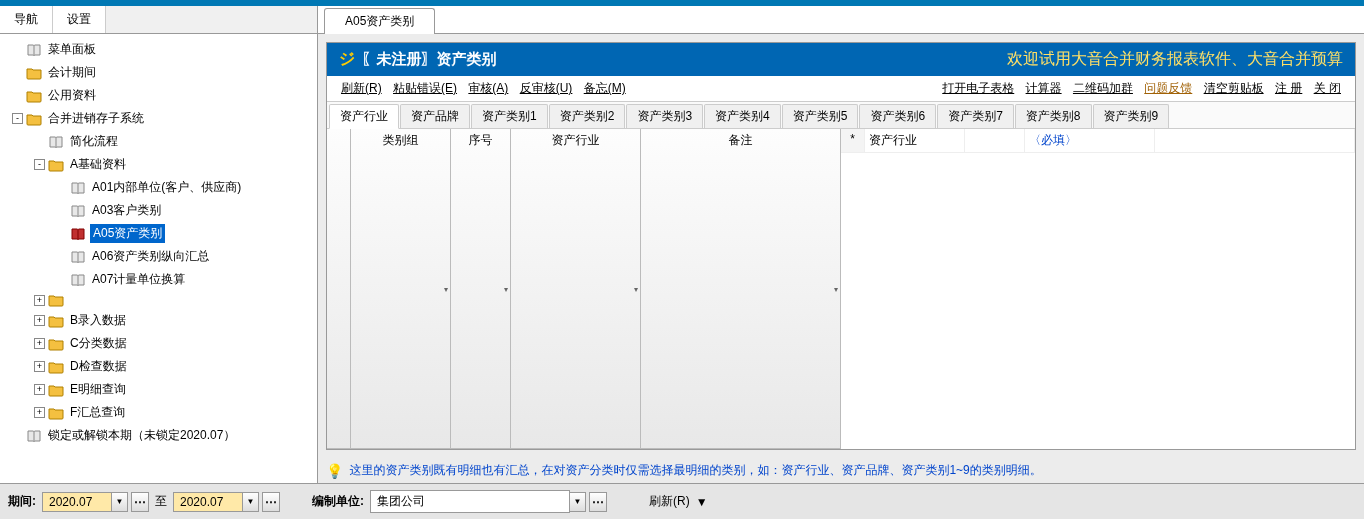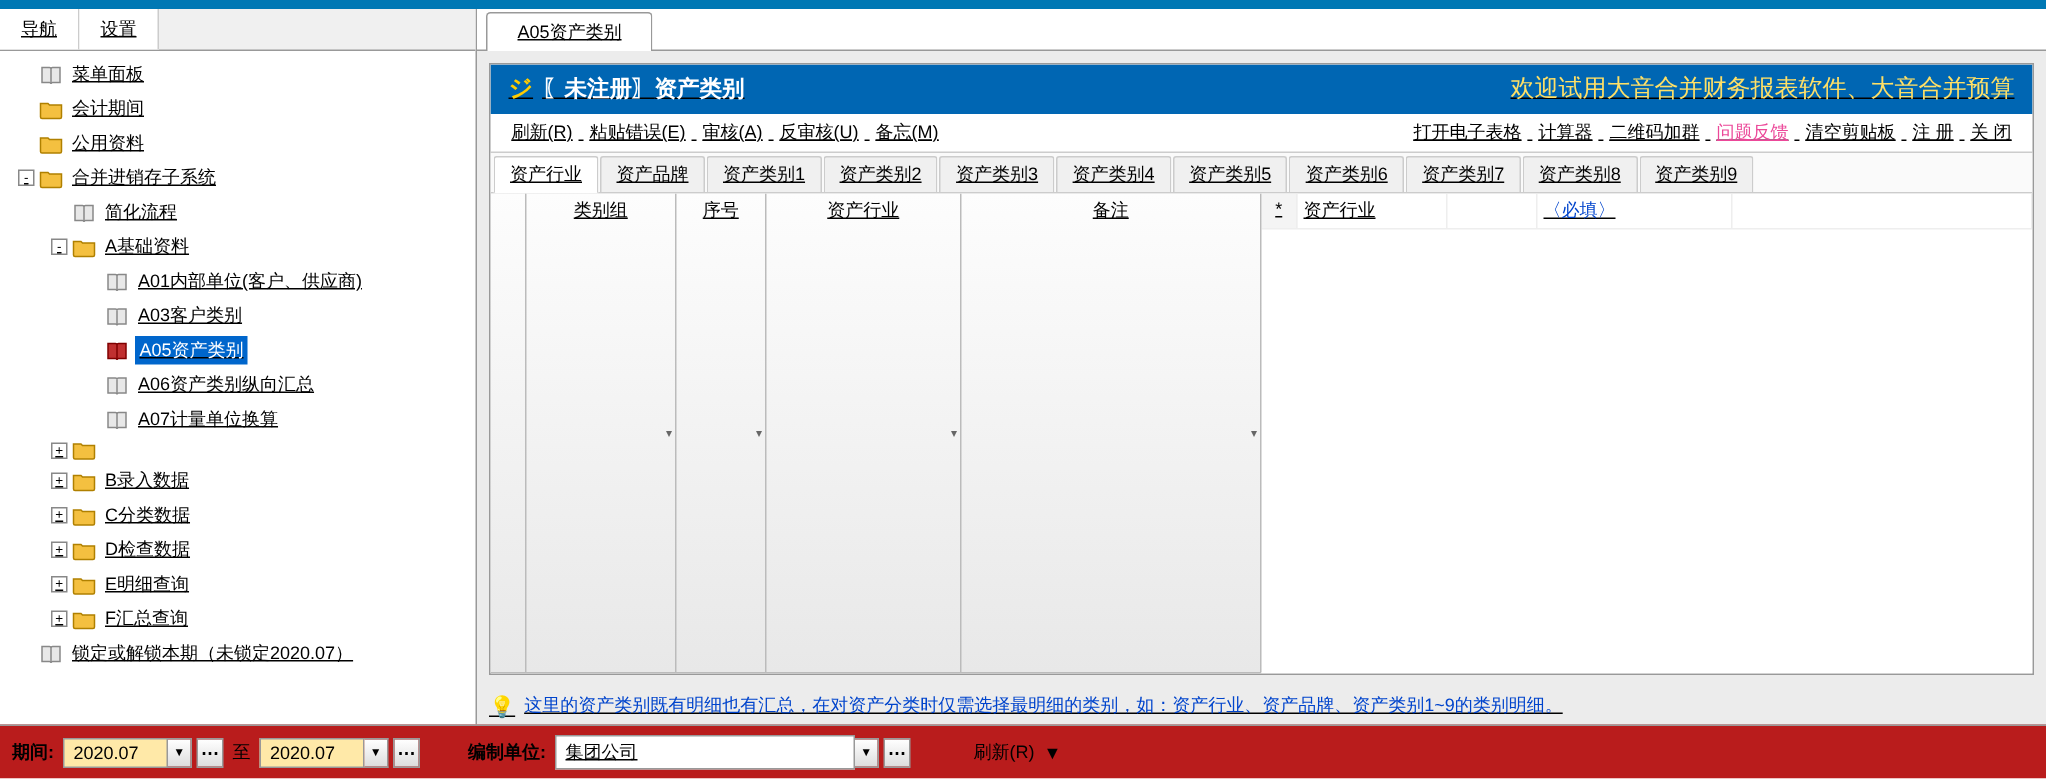--- a/index.html
+++ b/index.html
@@ -1,19 +1,19 @@
 <!DOCTYPE html>
 <html><head>
 <meta charset="utf-8">
 <style>
 * { box-sizing: border-box; margin: 0; padding: 0; }
 body { font-family: "Microsoft YaHei", SimSun, sans-serif; font-size: 12px; background: #fff; overflow: hidden; }
 .app { display: flex; flex-direction: column; width: 1364px; height: 519px; }
 .topbar { height: 6px; background: #0078b4; }
-.main { display: flex; flex: 1; overflow: hidden; text-decoration: underline; }
+.main { display: flex; flex: 1; overflow: hidden; }
 .left-panel { width: 340px; border-right: 1px solid #999; display: flex; flex-direction: column; background: #fff; }
 .left-tabs { display: flex; border-bottom: 1px solid #999; background: #f0f0f0; }
 .left-tab { padding: 5px 14px; border-right: 1px solid #ccc; background: #fff; cursor: pointer; }
 .left-tab.active { background: #fff; }
 .tree { flex: 1; overflow: auto; padding: 4px 0; }
 .tree-item { display: flex; align-items: center; padding: 2px 4px; cursor: pointer; white-space: nowrap; }
 .tree-item.selected .tree-label { background: #0066cc; color: #fff; padding: 1px 3px; }
 .tree-indent { display: inline-block; }
 .tree-exp { width: 11px; height: 11px; border: 1px solid #888; display: inline-flex; align-items: center; justify-content: center; font-size: 9px; line-height: 1; margin-right: 3px; background: #fff; cursor: pointer; }
 .tree-exp.empty { border: none; }
@@ -24,47 +24,47 @@
 .doc-tab { padding: 4px 20px; border: 1px solid #999; border-bottom: none; background: #fff; border-radius: 3px 3px 0 0; margin-bottom: -1px; }
 .doc-body { flex: 1; margin: 8px; background: #fff; border: 1px solid #999; display: flex; flex-direction: column; overflow: hidden; }
 .title-bar { background: #0066b3; color: #fff; display: flex; align-items: center; padding: 6px 12px; font-size: 15px; }
 .title-icon { color: #ffcc00; font-weight: bold; margin-right: 6px; font-size: 16px; }
 .title-text { font-weight: bold; }
 .title-banner { margin-left: auto; color: #ffe066; font-size: 16px; font-family: KaiTi, serif; }
 .toolbar { display: flex; align-items: center; padding: 4px 10px; border-bottom: 1px solid #ccc; gap: 4px; }
 .toolbar .tb-btn { padding: 2px 4px; cursor: pointer; text-decoration: underline; }
 .toolbar .tb-sep { flex: 1; }
 .toolbar .tb-link { text-decoration: underline; cursor: pointer; padding: 2px 4px; }
-.toolbar .tb-link.red { color: #ec4899; }
+.toolbar .tb-link.red { color: #a16207; }
 .subtabs { display: flex; border-bottom: 1px solid #ccc; padding: 2px 2px 0 2px; background: #fafafa; }
 .subtab { padding: 3px 10px; border: 1px solid #ccc; border-bottom: none; margin-right: 1px; background: #f0f0f0; cursor: pointer; border-radius: 2px 2px 0 0; }
 .subtab.active { background: #fff; border-bottom: 1px solid #fff; margin-bottom: -1px; }
 .grid-area { flex: 1; display: flex; flex-direction: row; overflow: hidden; }
 .grid-header { display: flex; background: linear-gradient(#fdfdfd,#e8e8e8); border-bottom: 1px solid #bbb; }
 .grid-header .gh { border-right: 1px solid #bbb; padding: 3px 4px; text-align: center; position: relative; }
 .gh .dd { position: absolute; right: 2px; top: 50%; transform: translateY(-50%); font-size: 8px; color: #666; }
 .grid-row { display: flex; border-bottom: 1px solid #eee; }
 .grid-row .gc { border-right: 1px solid #eee; padding: 3px 4px; }
 .row-marker { width: 24px; text-align: center; background: #f4f4f4; border-right: 1px solid #ccc; }
 .grid-body { flex: 1; background: #fff; overflow: auto; }
 .grid-footer { display: flex; align-items: center; border-top: 1px solid #ccc; padding: 3px 6px; gap: 6px; background: #f8f8f8; }
 .nav-btn { width: 16px; height: 16px; display: inline-flex; align-items: center; justify-content: center; border: 1px solid #ccc; background: #fff; cursor: pointer; font-size: 9px; }
 .nav-track { flex: 0 0 90px; height: 14px; background: #eee; border: 1px solid #ccc; }
 .filter-btn { display: flex; align-items: center; gap: 3px; color: #999; cursor: pointer; padding: 0 6px; border-left: 1px solid #ccc; }
 .search-box { border: 1px solid #999; padding: 1px 4px; width: 60px; }
 .hint-bar { display: flex; align-items: center; padding: 4px 8px; gap: 6px; }
 .bulb { color: #ffaa00; font-size: 14px; }
 .hint-text { color: #0044cc; }
-.status-bar { display: flex; align-items: center; padding: 6px 8px; background: #b91c1c; border-top: 1px solid #999; gap: 6px; }
+.status-bar { display: flex; align-items: center; padding: 6px 8px; background: #e5e5e5; border-top: 1px solid #999; gap: 6px; }
 .status-label { font-weight: bold; }
 .combo { display: flex; align-items: center; }
 .combo-input { background: #ffe9a8; border: 1px solid #999; padding: 2px 6px; min-width: 70px; }
 .combo-dd { width: 16px; height: 20px; border: 1px solid #999; border-left: none; background: linear-gradient(#fff,#ddd); display: flex; align-items: center; justify-content: center; font-size: 8px; cursor: pointer; }
 .combo-dots { width: 18px; height: 20px; border: 1px solid #999; margin-left: 3px; background: linear-gradient(#fff,#ddd); display: flex; align-items: center; justify-content: center; cursor: pointer; font-weight: bold; }
-.combo-wide .combo-input { min-width: 200px; background: #fff; text-decoration: underline; }
+.combo-wide .combo-input { min-width: 200px; background: #fff; }
 .checkbox { width: 12px; height: 12px; border: 1px solid #333; display: inline-block; margin-right: 4px; vertical-align: middle; }
 .required { color: #0044cc; }
 </style>
 </head>
 <body>
 
 <div class="app">
   <div class="topbar"></div>
   <div class="main">
 

